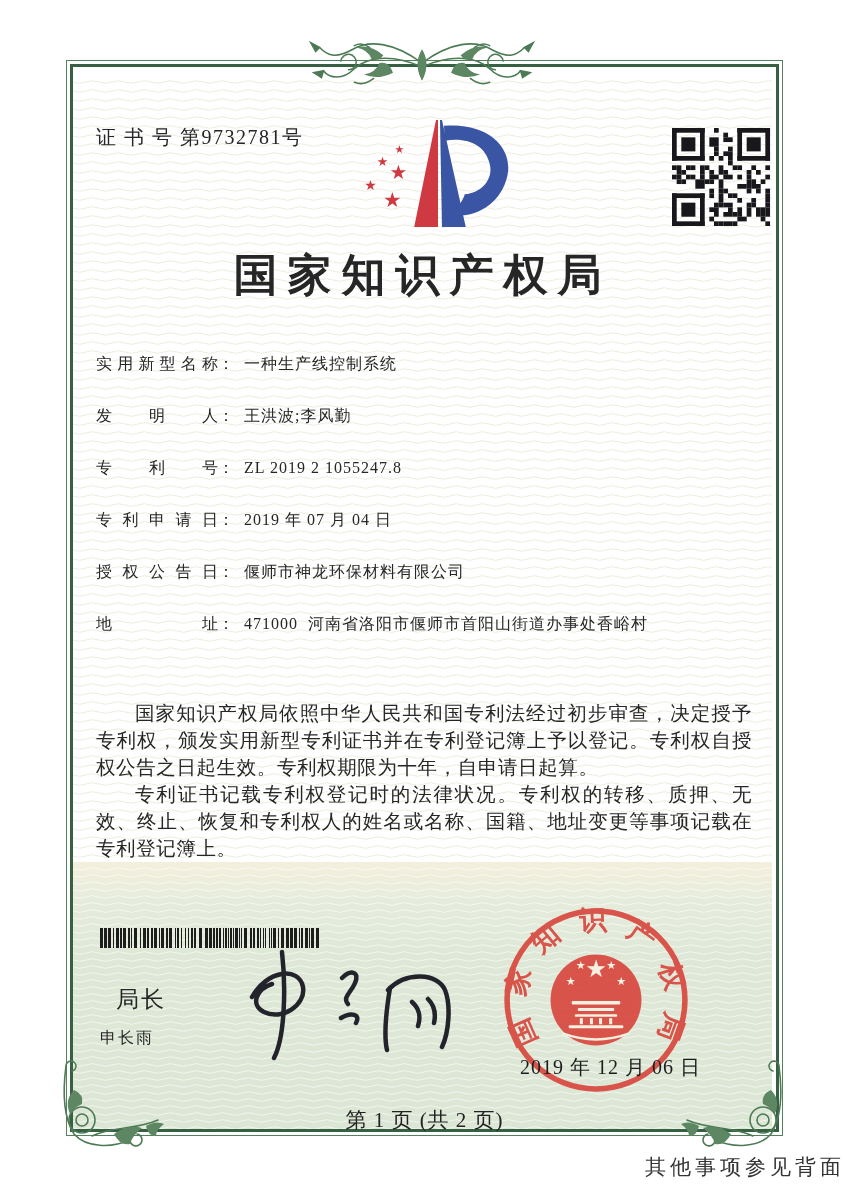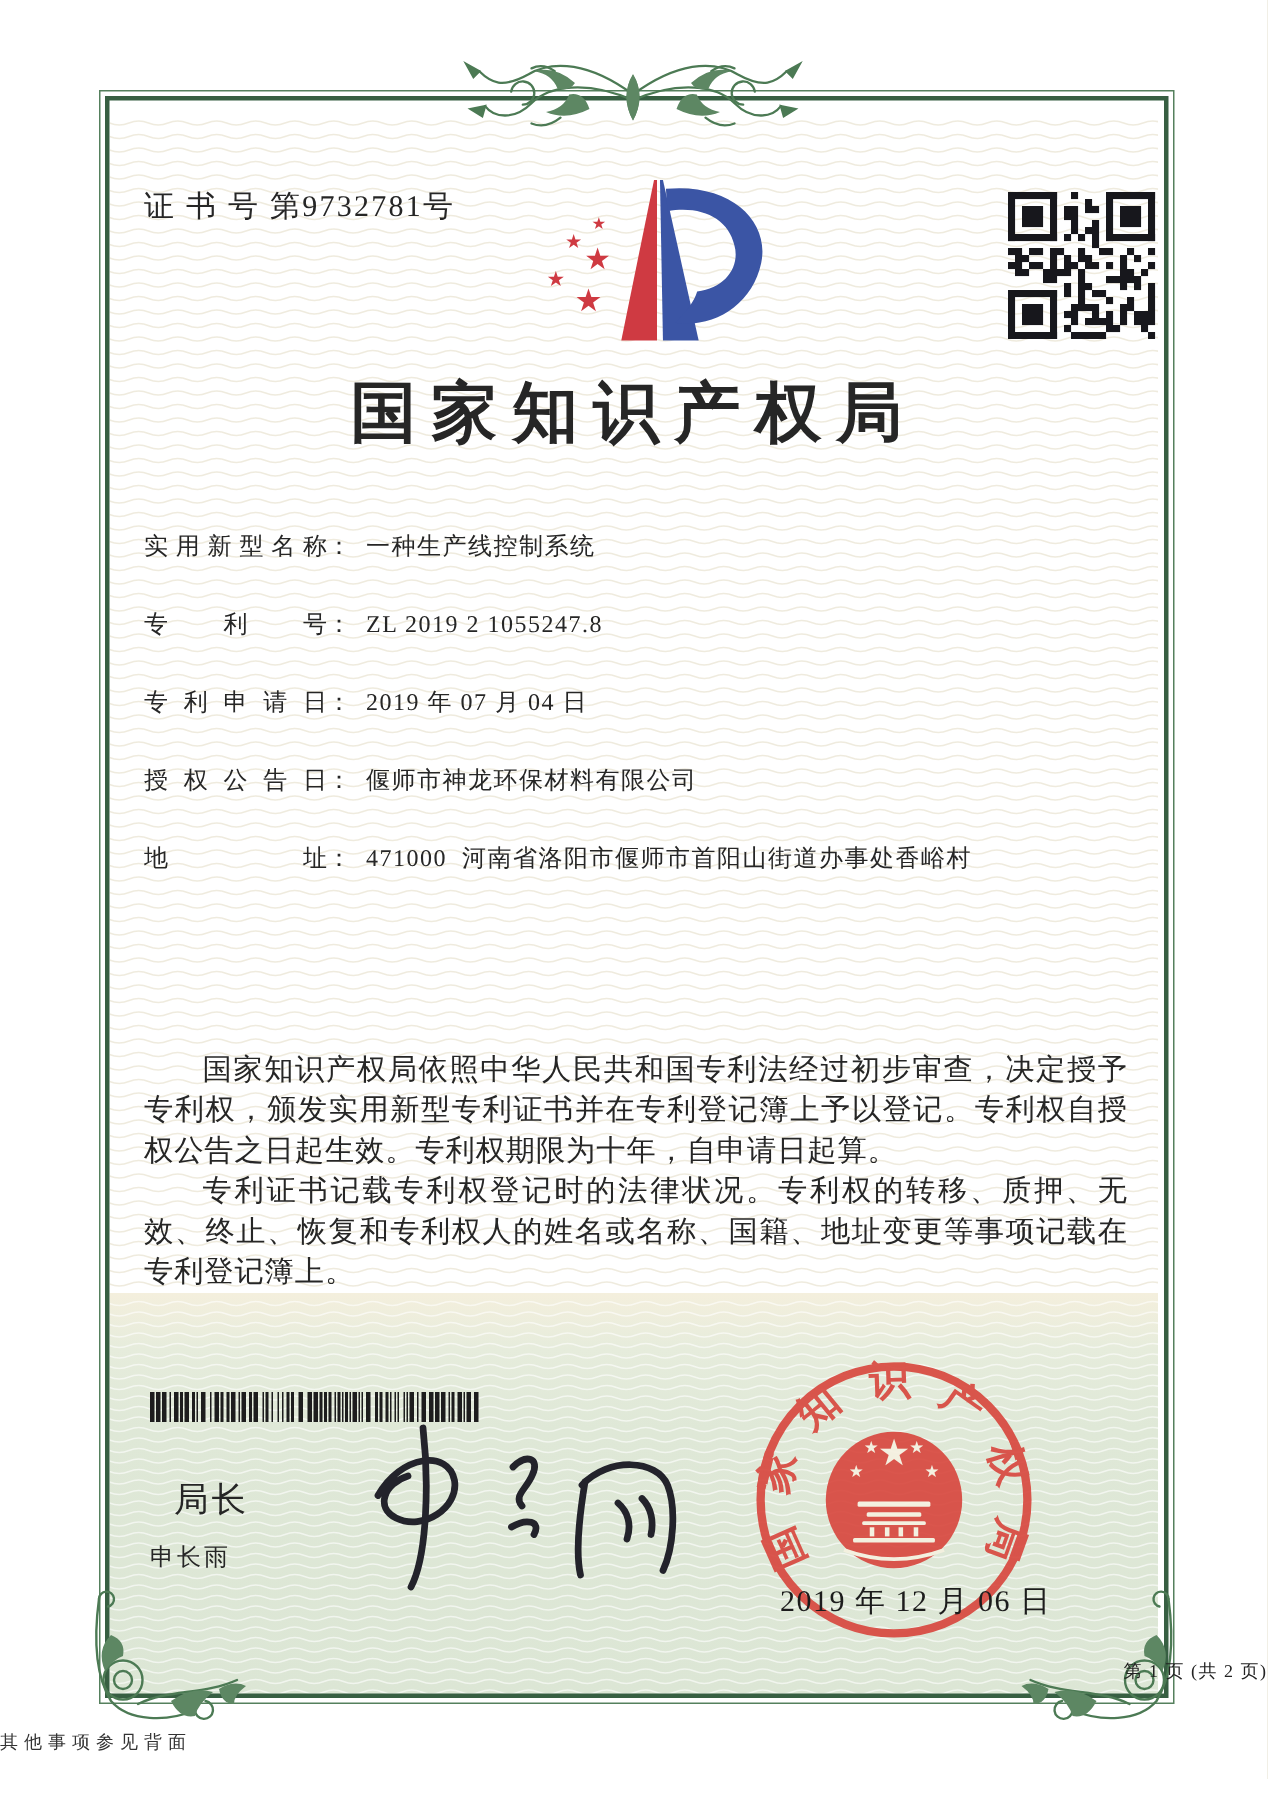--- a/index.html
+++ b/index.html
@@ -31,23 +31,23 @@
   .paras{position:absolute;left:96px;top:700px;width:656px;font-size:19.5px;line-height:27px;
          letter-spacing:.6px;text-align:justify;z-index:2;}
   .paras p{margin:0;text-indent:2em;}
   
   .barcode{position:absolute;left:100px;top:928px;z-index:2;}
   .officer-title{position:absolute;left:116px;top:984px;font-size:23px;letter-spacing:2px;z-index:2;}
   .officer-name{position:absolute;left:100px;top:1028px;font-size:16px;letter-spacing:2px;z-index:2;}
   .signature{position:absolute;left:222px;top:942px;z-index:3;}
   .seal{position:absolute;left:500px;top:904px;z-index:3;}
   .seal-date{position:absolute;left:520px;top:1054px;font-size:20px;letter-spacing:1px;color:#1c1c1c;z-index:4;}
-  .page-ind{position:absolute;left:4px;right:0;top:1106px;text-align:right;font-size:12px;
+  .page-ind{position:absolute;left:4px;right:0;top:1106px;text-align:center;font-size:21px;
             letter-spacing:1px;color:#222;z-index:2;}
-  .back-note{position:absolute;left:0;right:0;top:1153px;text-align:left;font-size:12px;
+  .back-note{position:absolute;left:0;right:0;top:1153px;text-align:right;font-size:21px;
              letter-spacing:4px;color:#333;z-index:2;}
   
   .orn-top{position:absolute;left:277px;top:34px;z-index:2;}
   .orn-bl{position:absolute;left:52px;top:1058px;z-index:2;}
   .orn-br{position:absolute;left:678px;top:1058px;z-index:2;transform:scaleX(-1);}
 </style>
 </head>
 <body>
 
 <div class="page">
@@ -378,20 +378,23 @@
       <rect x="9.523809523809524" y="76.19047619047619" width="14.335714285714285" height="14.335714285714285" fill="#17171c"></rect>
     </svg>
 
   <div class="title">国家知识产权局</div>
 
   <div class="fields">
     <div class="frow">
       <span class="flabel">实用新型名称</span><span>：</span><span class="fval">一种生产线控制系统</span>
     </div>
     <div class="frow">
+      <span class="flabel">发明人</span><span>：</span><span class="fval">王洪波;李风勤</span>
+    </div>
+    <div class="frow">
       <span class="flabel">专利号</span><span>：</span><span class="fval">ZL 2019 2 1055247.8</span>
     </div>
     <div class="frow">
       <span class="flabel">专利申请日</span><span>：</span><span class="fval">2019 年 07 月 04 日</span>
     </div>
     <div class="frow">
       <span class="flabel">授权公告日</span><span>：</span><span class="fval">偃师市神龙环保材料有限公司</span>
     </div>
     <div class="frow">
       <span class="flabel">地址</span><span>：</span><span class="fval">471000  河南省洛阳市偃师市首阳山街道办事处香峪村</span>

